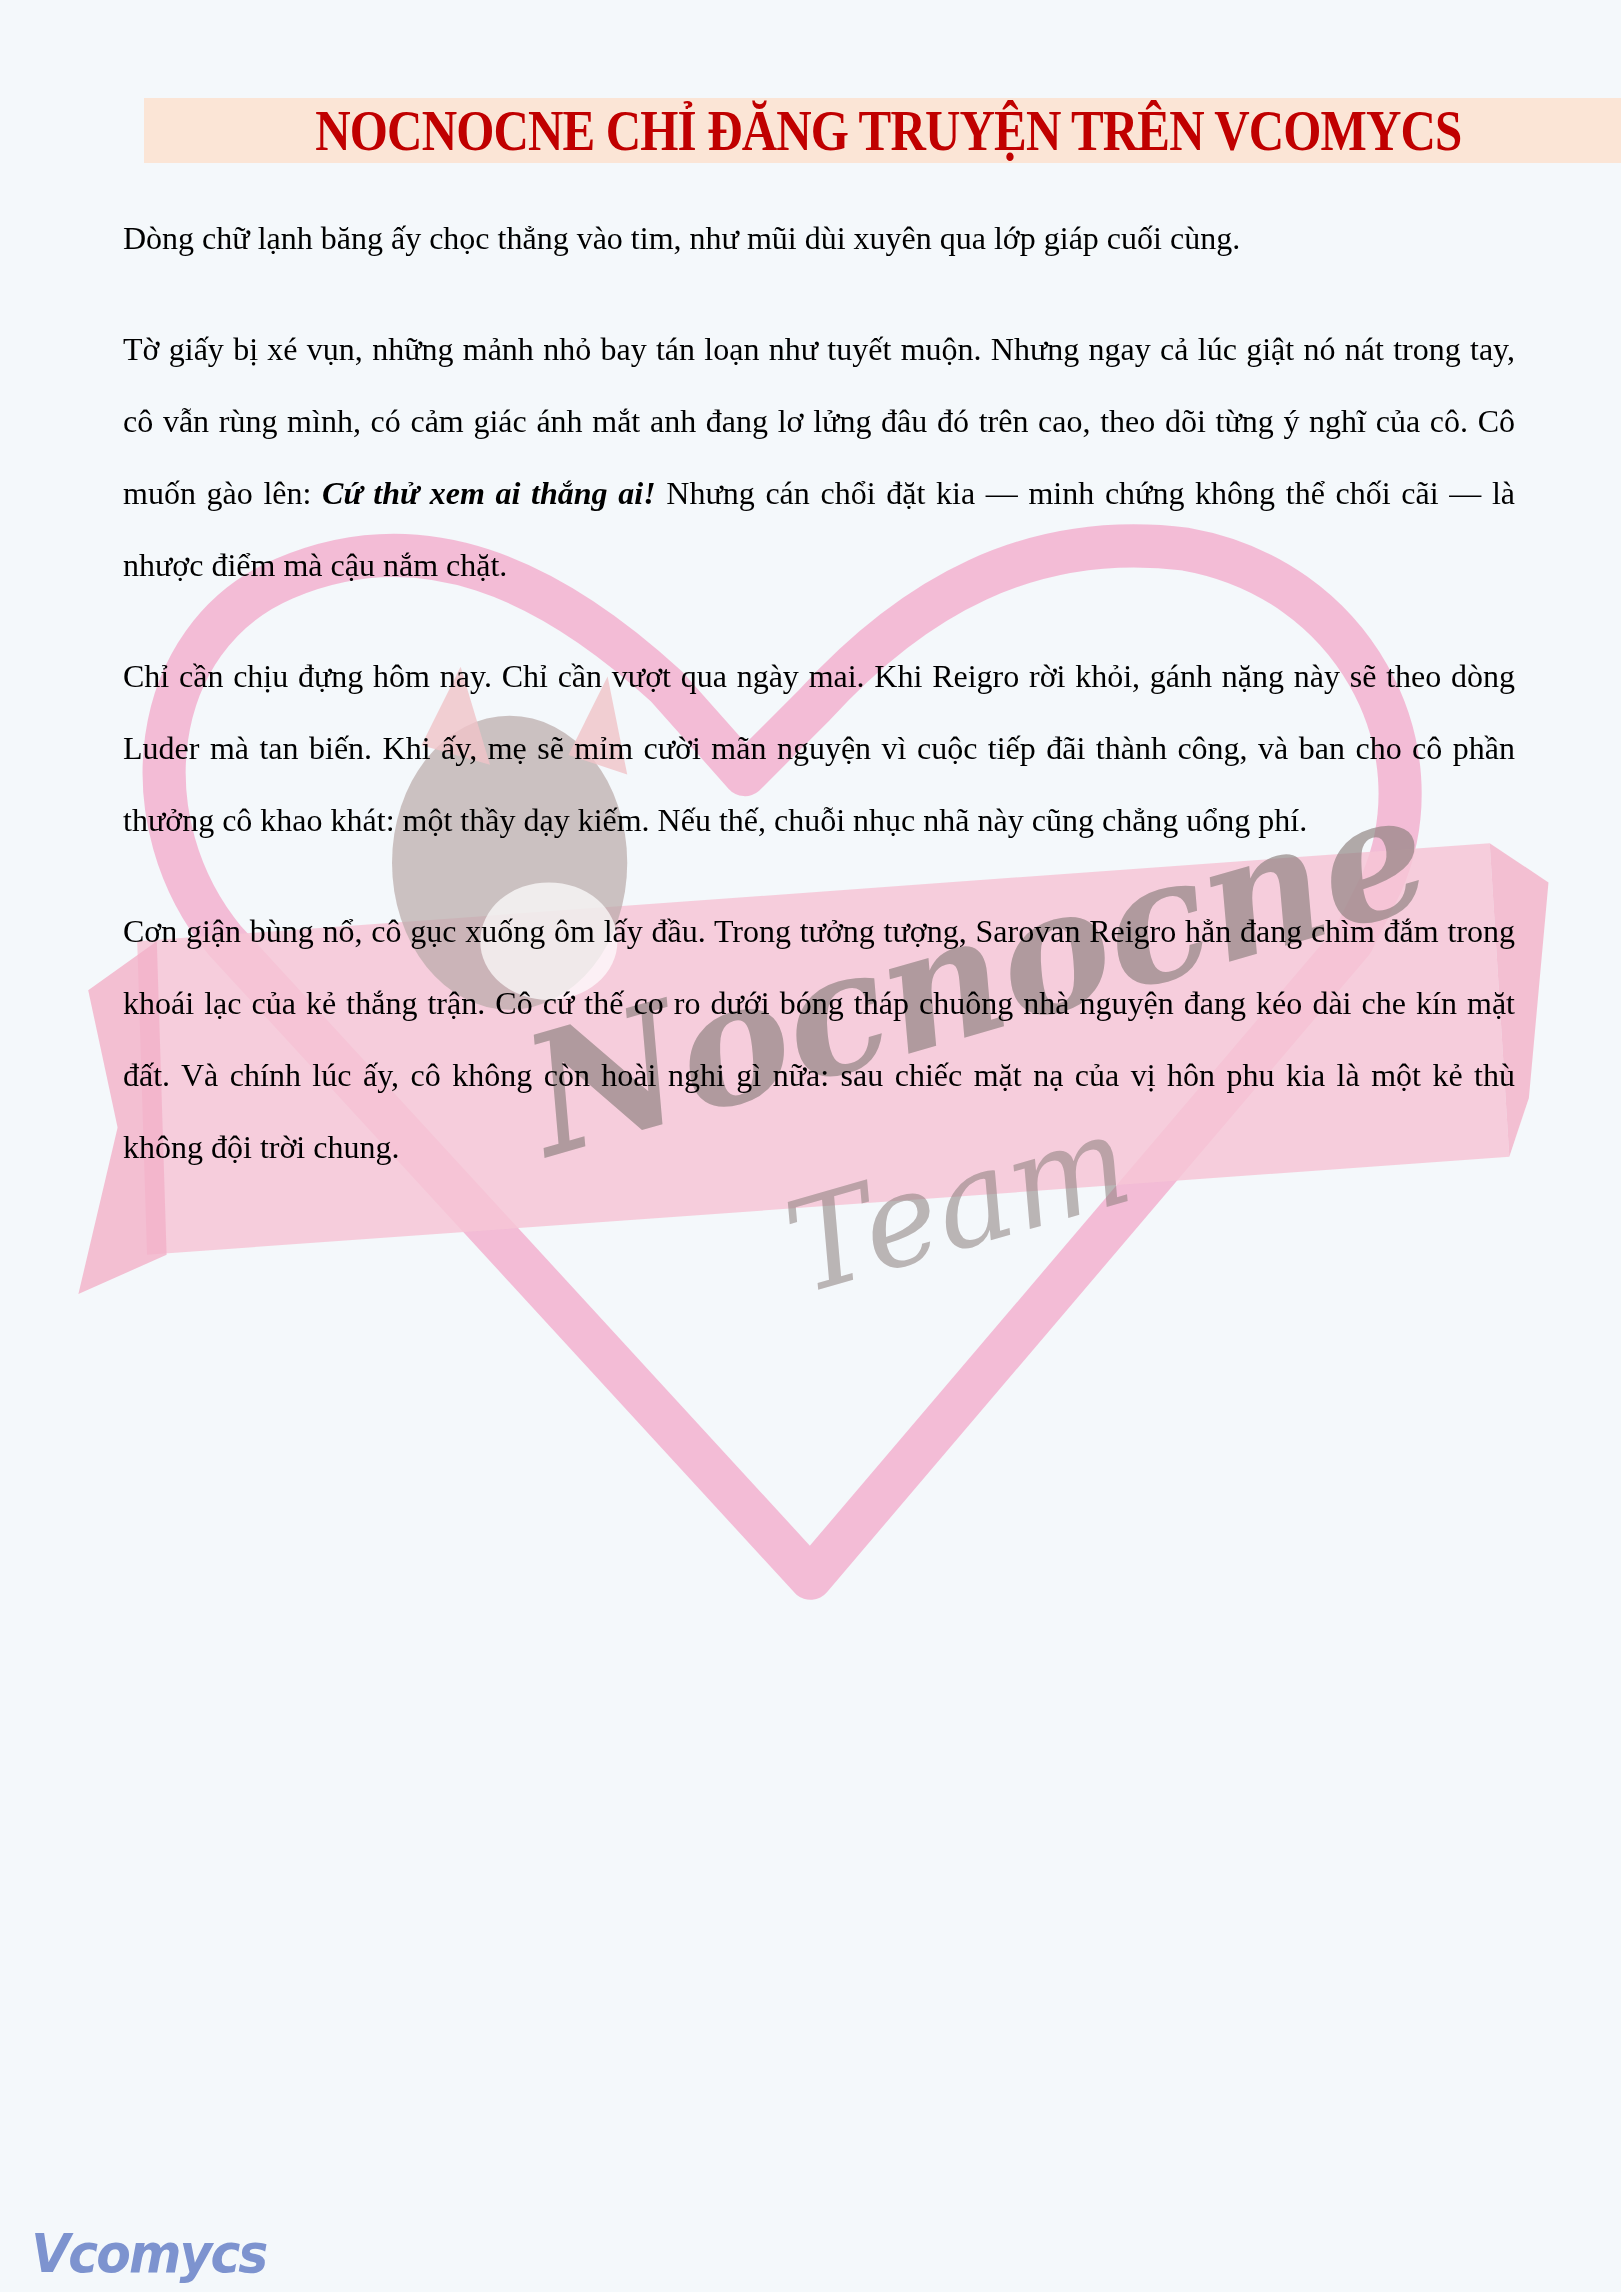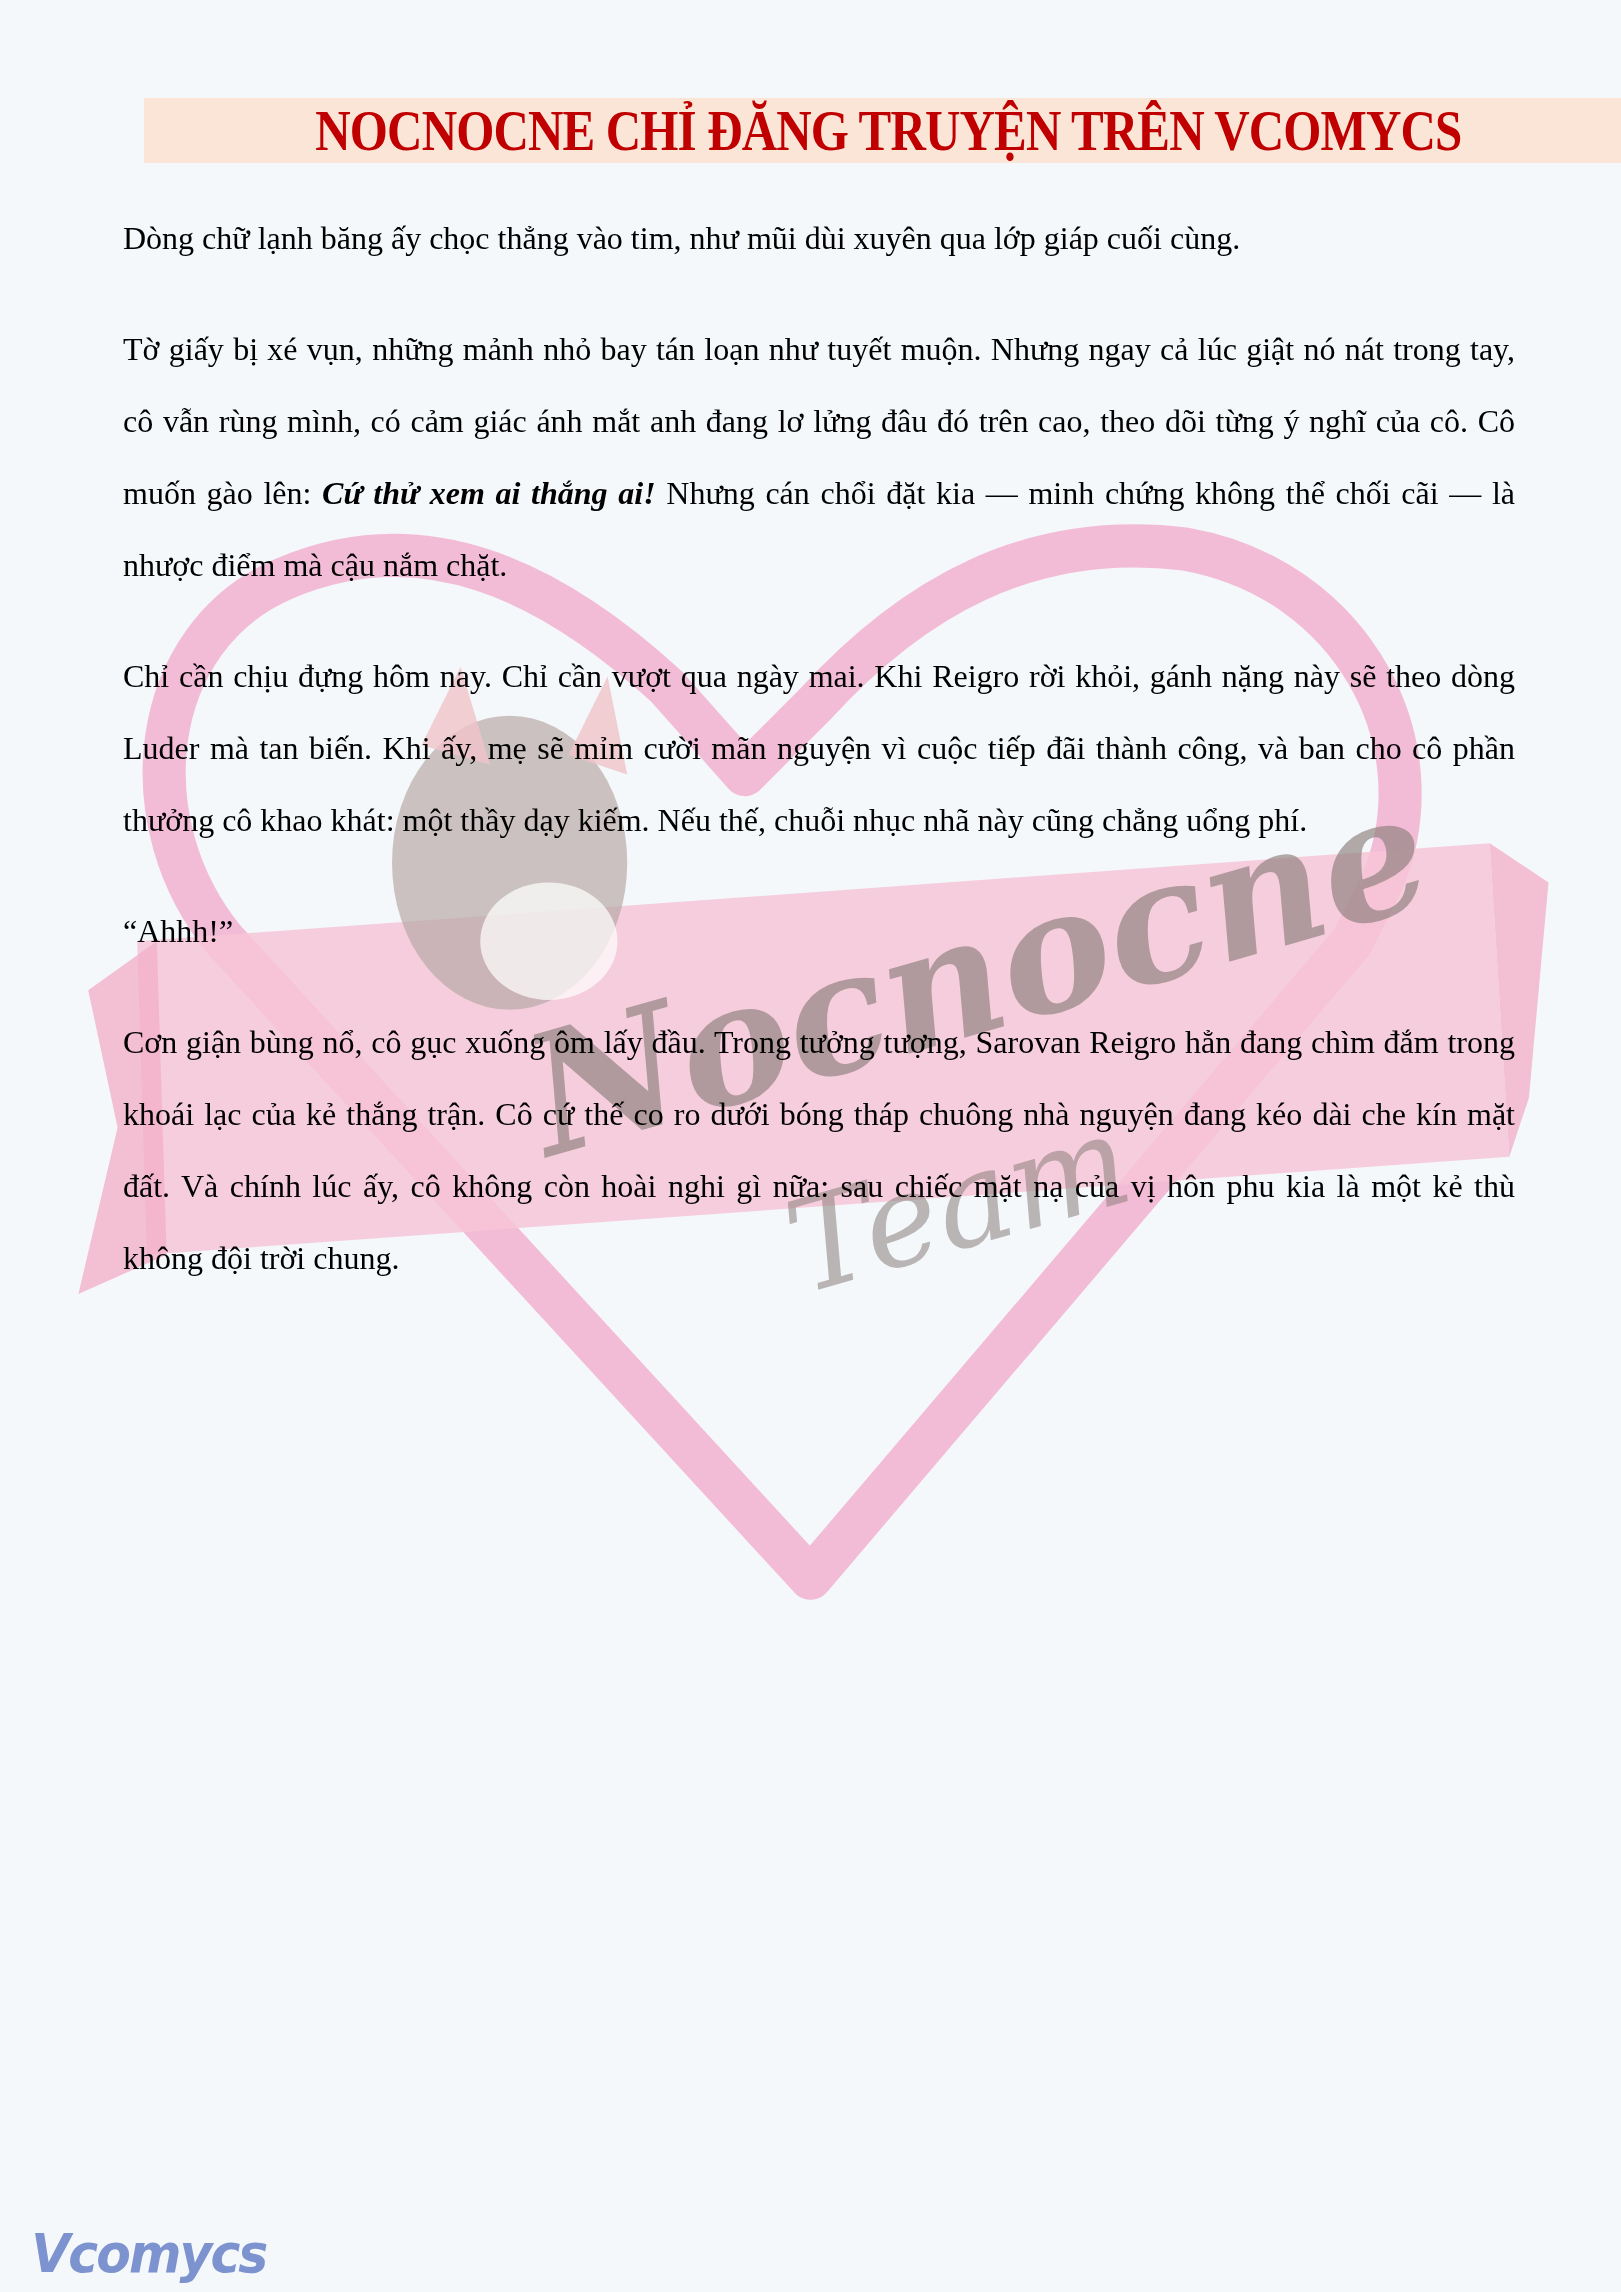--- a/index.html
+++ b/index.html
@@ -56,19 +56,18 @@
 
 <div class="page">
   <div class="title-wrap">
     <div class="title">NOCNOCNE CHỈ ĐĂNG TRUYỆN TRÊN VCOMYCS</div>
   </div>
 
   <div class="body-text">
     <p>Dòng chữ lạnh băng ấy chọc thẳng vào tim, như mũi dùi xuyên qua lớp giáp cuối cùng.</p>
     <p><span>Tờ giấy bị xé vụn, những mảnh nhỏ bay tán loạn như tuyết muộn. Nhưng ngay cả lúc giật nó nát trong tay, cô vẫn rùng mình, có cảm giác ánh mắt anh đang lơ lửng đâu đó trên cao, theo dõi từng ý nghĩ của cô. Cô muốn gào lên: </span><em>Cứ thử xem ai thắng ai!</em><span> Nhưng cán chổi đặt kia — minh chứng không thể chối cãi — là nhược điểm mà cậu nắm chặt.</span></p>
     <p>Chỉ cần chịu đựng hôm nay. Chỉ cần vượt qua ngày mai. Khi Reigro rời khỏi, gánh nặng này sẽ theo dòng Luder mà tan biến. Khi ấy, mẹ sẽ mỉm cười mãn nguyện vì cuộc tiếp đãi thành công, và ban cho cô phần thưởng cô khao khát: một thầy dạy kiếm. Nếu thế, chuỗi nhục nhã này cũng chẳng uổng phí.</p>
-    <p class="quote">“Ahhh!”</p>
     <p>Cơn giận bùng nổ, cô gục xuống ôm lấy đầu. Trong tưởng tượng, Sarovan Reigro hẳn đang chìm đắm trong khoái lạc của kẻ thắng trận. Cô cứ thế co ro dưới bóng tháp chuông nhà nguyện đang kéo dài che kín mặt đất. Và chính lúc ấy, cô không còn hoài nghi gì nữa: sau chiếc mặt nạ của vị hôn phu kia là một kẻ thù không đội trời chung.</p>
   </div>
 
   <div class="logo">Vcomycs</div>
 </div>
 
 
 </body></html>

